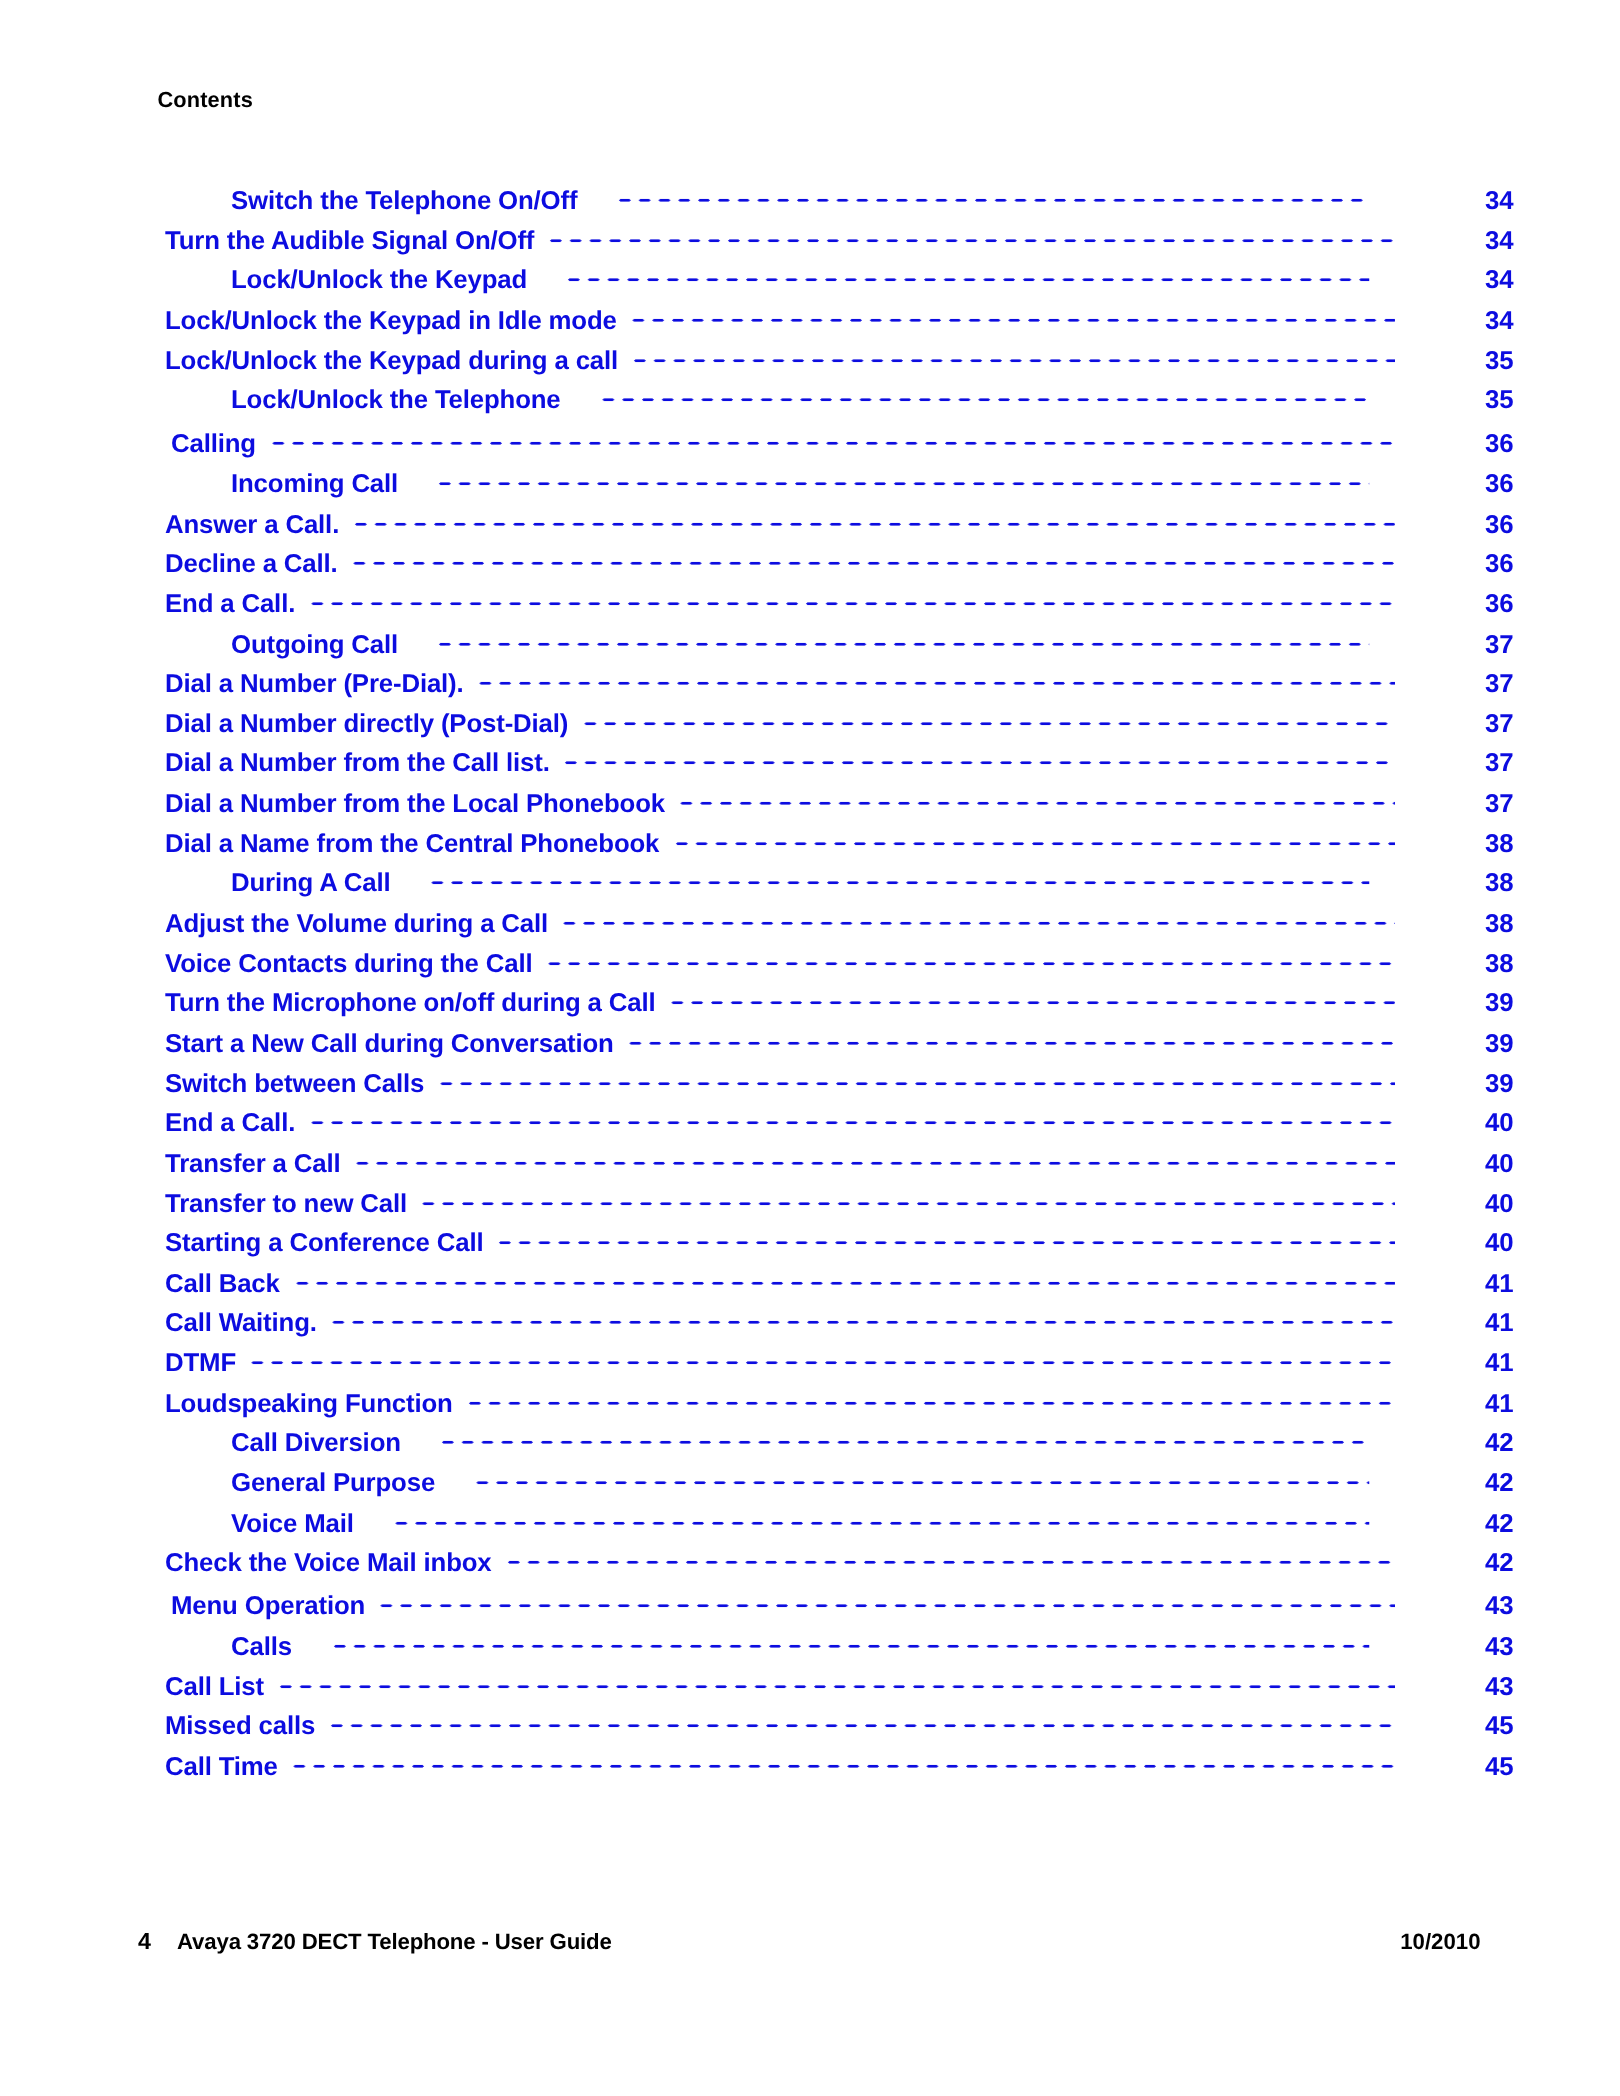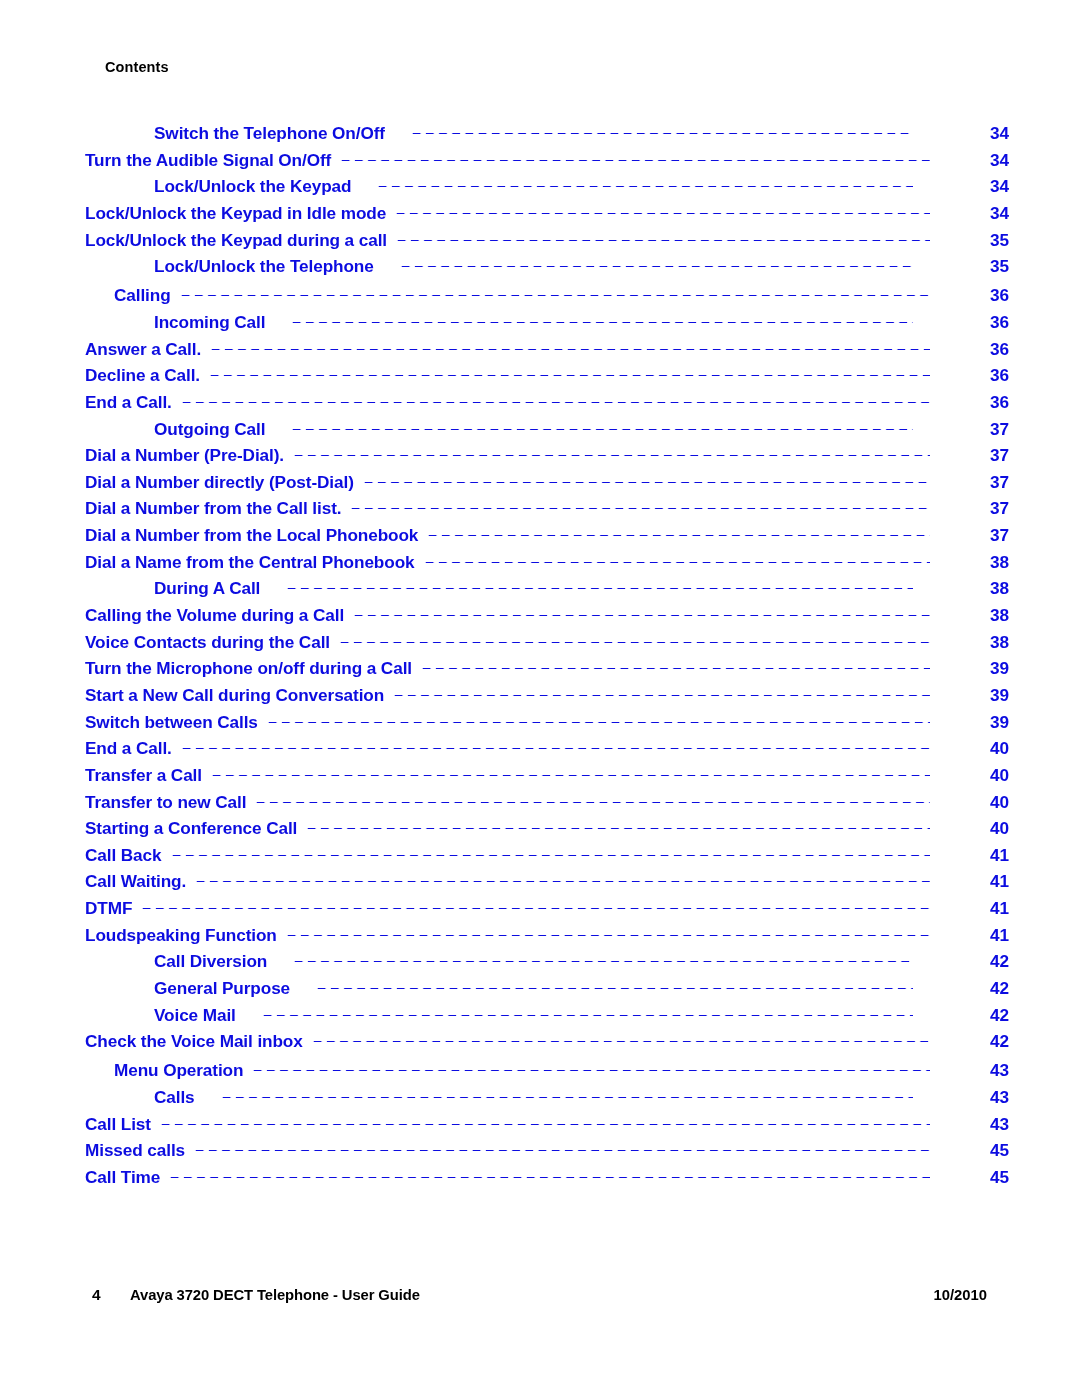--- a/index.html
+++ b/index.html
@@ -60,21 +60,21 @@
     color: #0c0ce0;
     text-decoration: none;
     font-weight: bold;
     font-size: 17.2px;
     letter-spacing: -0.1px;
   }
 
   
   .lvl0 .toc-link { padding-left: 114px; }
   .lvl1 .toc-link { padding-left: 154px; gap: 17px; }
-  .lvl2 .toc-link { padding-left: 85px; justify-content: space-between; }
+  .lvl2 .toc-link { padding-left: 110px; justify-content: space-between; }
 
   .toc-title {
     flex: 0 0 auto;
     padding-right: 6px;
   }
 
   .toc-leader {
     flex: 1 1 auto;
     position: relative;
     height: 17px;
@@ -122,21 +122,20 @@
     color: #000000;
   }
   .footer-title {
     position: absolute;
     left: 118px;
     top: 1px;
     font-size: 14.8px;
     font-weight: bold;
     color: #000000;
     letter-spacing: -0.1px;
-    margin-left: 12px;
   }
   .footer-date {
     position: absolute;
     right: 93px;
     top: 1px;
     font-size: 14.8px;
     font-weight: bold;
     color: #000000;
   }
 </style>
@@ -269,21 +268,21 @@
       </div>
       <div class="toc-row lvl1">
         <a class="toc-link" href="#">
           <span class="toc-title">During A Call</span>
           <span class="toc-leader"></span>
           <span class="toc-page">38</span>
         </a>
       </div>
       <div class="toc-row lvl2">
         <a class="toc-link" href="#">
-          <span class="toc-title">Calling the Volume during a Call</span>
+          <span class="toc-title">Adjust the Volume during a Call</span>
           <span class="toc-leader"></span>
           <span class="toc-page">38</span>
         </a>
       </div>
       <div class="toc-row lvl2">
         <a class="toc-link" href="#">
           <span class="toc-title">Voice Contacts during the Call</span>
           <span class="toc-leader"></span>
           <span class="toc-page">38</span>
         </a>

